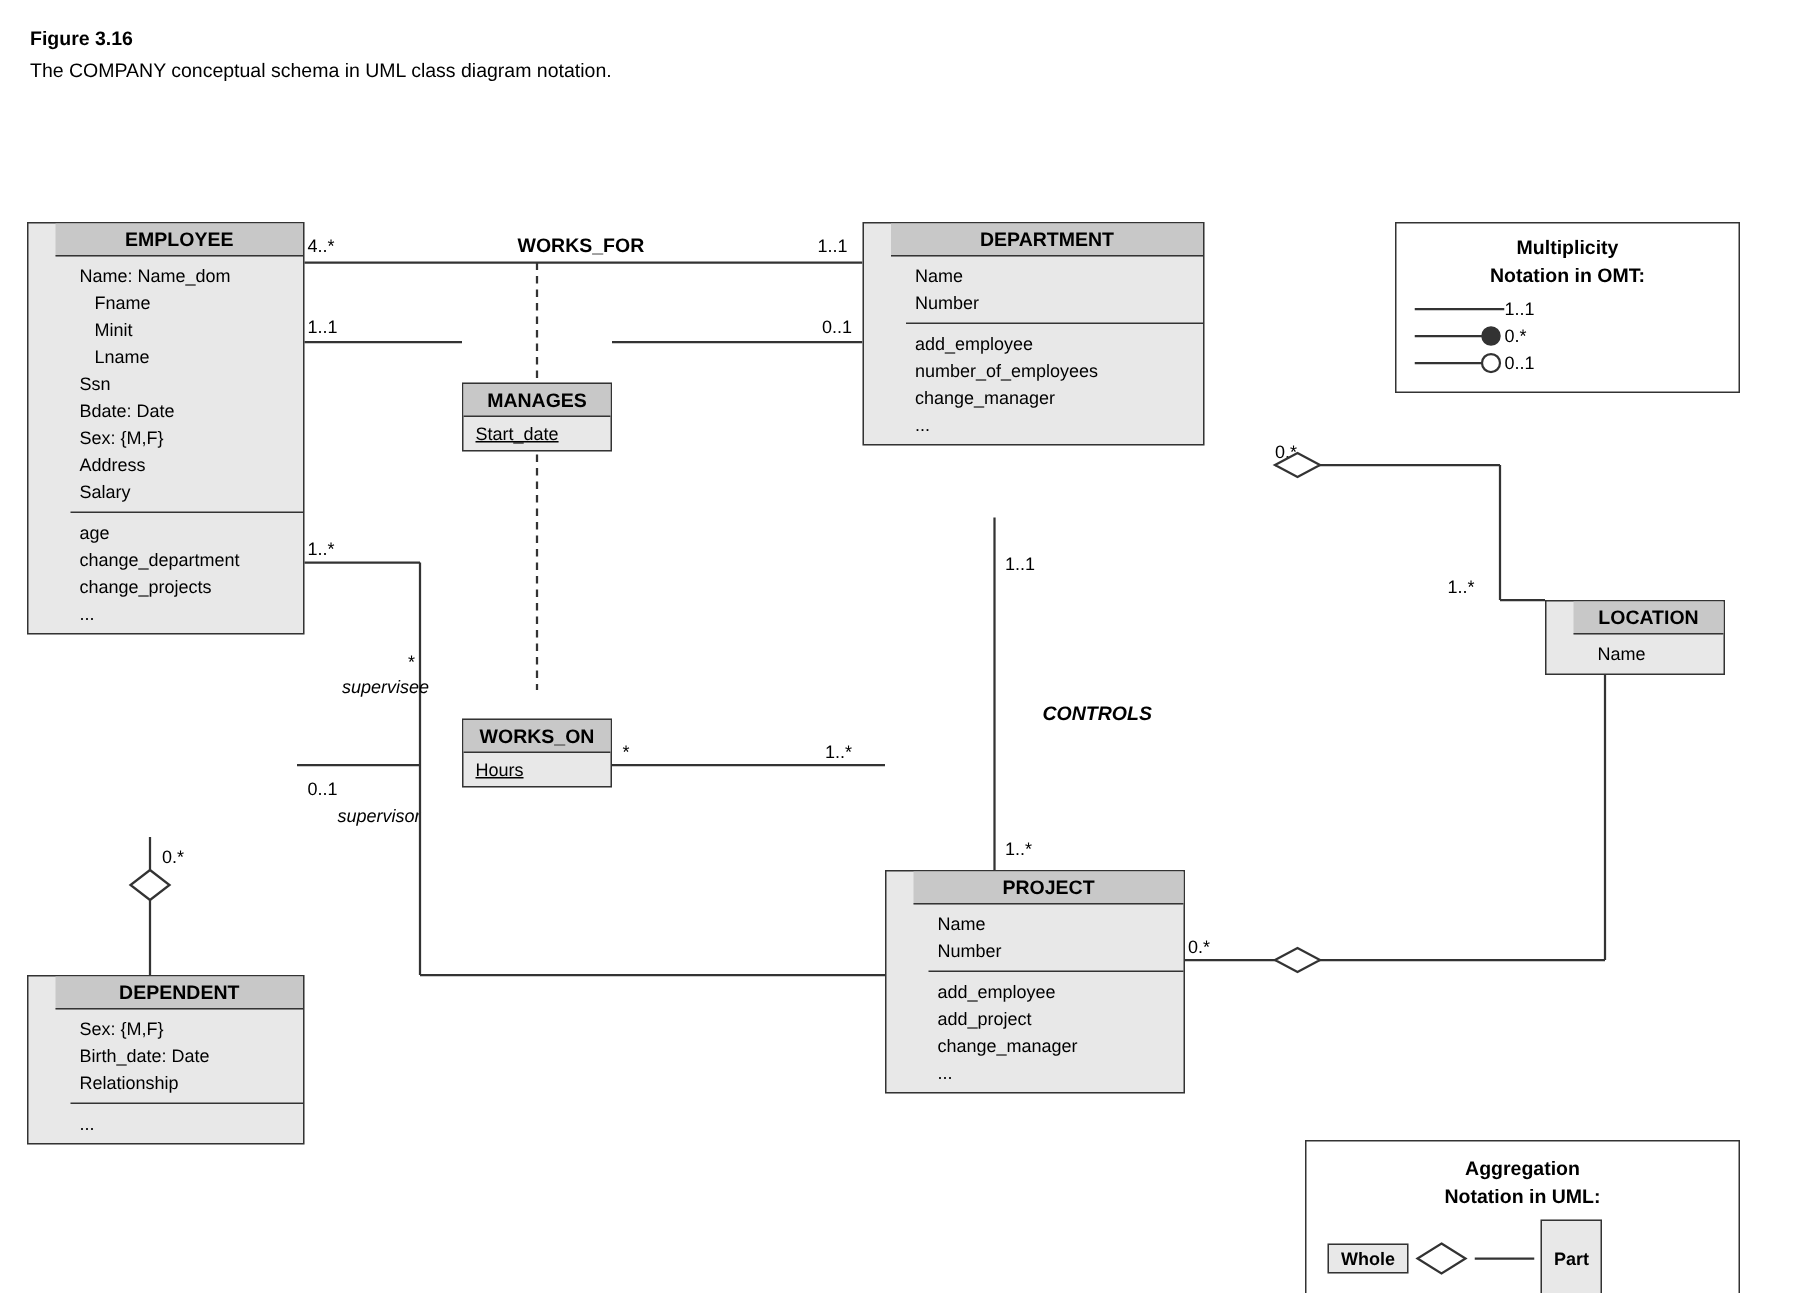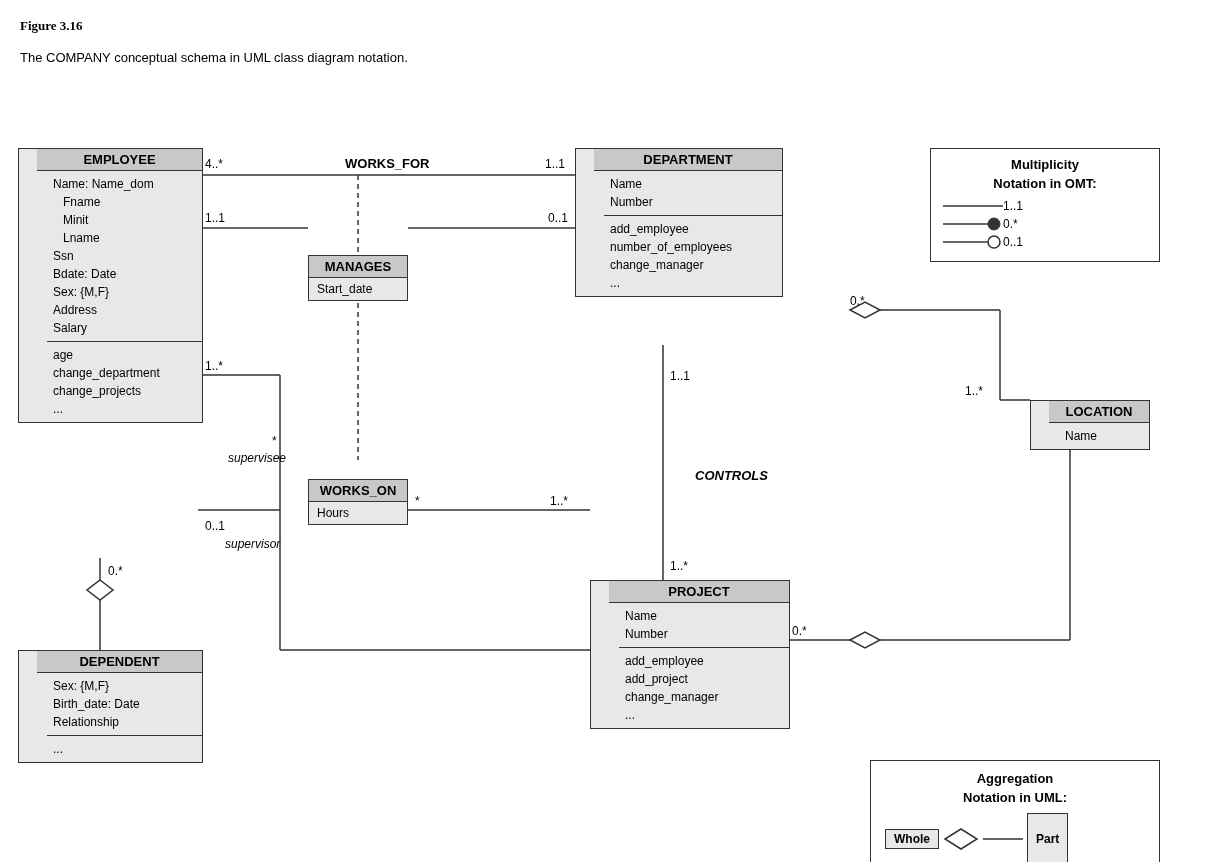--- a/index.html
+++ b/index.html
@@ -14,22 +14,21 @@
     }
     .page-container {
       padding: 18px 20px;
       position: relative;
       width: 1206px;
       height: 862px;
     }
     .figure-title {
       font-weight: bold;
       font-size: 13px;
-      margin-bottom: 16px;
-      font-family: Liberation Serif, serif;
+      margin-bottom: 6px;
     }
     .figure-caption {
       font-size: 13px;
       margin-bottom: 16px;
     }
     
     .uml-class {
       position: absolute;
       background: #e8e8e8;
       border: 1.5px solid #333;
@@ -65,20 +64,21 @@
     .assoc-box .assoc-header {
       background: #c8c8c8;
       border-bottom: 1.5px solid #333;
       padding: 3px 0;
       font-weight: bold;
       font-size: 13px;
       text-align: center;
     }
     .assoc-box .assoc-section {
       padding: 4px 8px;
+      text-decoration: underline;
     }
     
     .connections-svg {
       position: absolute;
       top: 0;
       left: 0;
       width: 1206px;
       height: 862px;
       pointer-events: none;
     }
@@ -229,21 +229,21 @@
       <div>Salary</div>
     </div>
     <div class="class-section">
       <div>age</div>
       <div>change_department</div>
       <div>change_projects</div>
       <div>...</div>
     </div>
   </div>
 
-  <div class="uml-class" style="left:575px; top:148px; width:208px;">
+  <div class="uml-class" style="left:575px; top:148px; width:228px;">
     <div class="class-header">DEPARTMENT</div>
     <div class="class-section">
       <div>Name</div>
       <div>Number</div>
     </div>
     <div class="class-section">
       <div>add_employee</div>
       <div>number_of_employees</div>
       <div>change_manager</div>
       <div>...</div>

